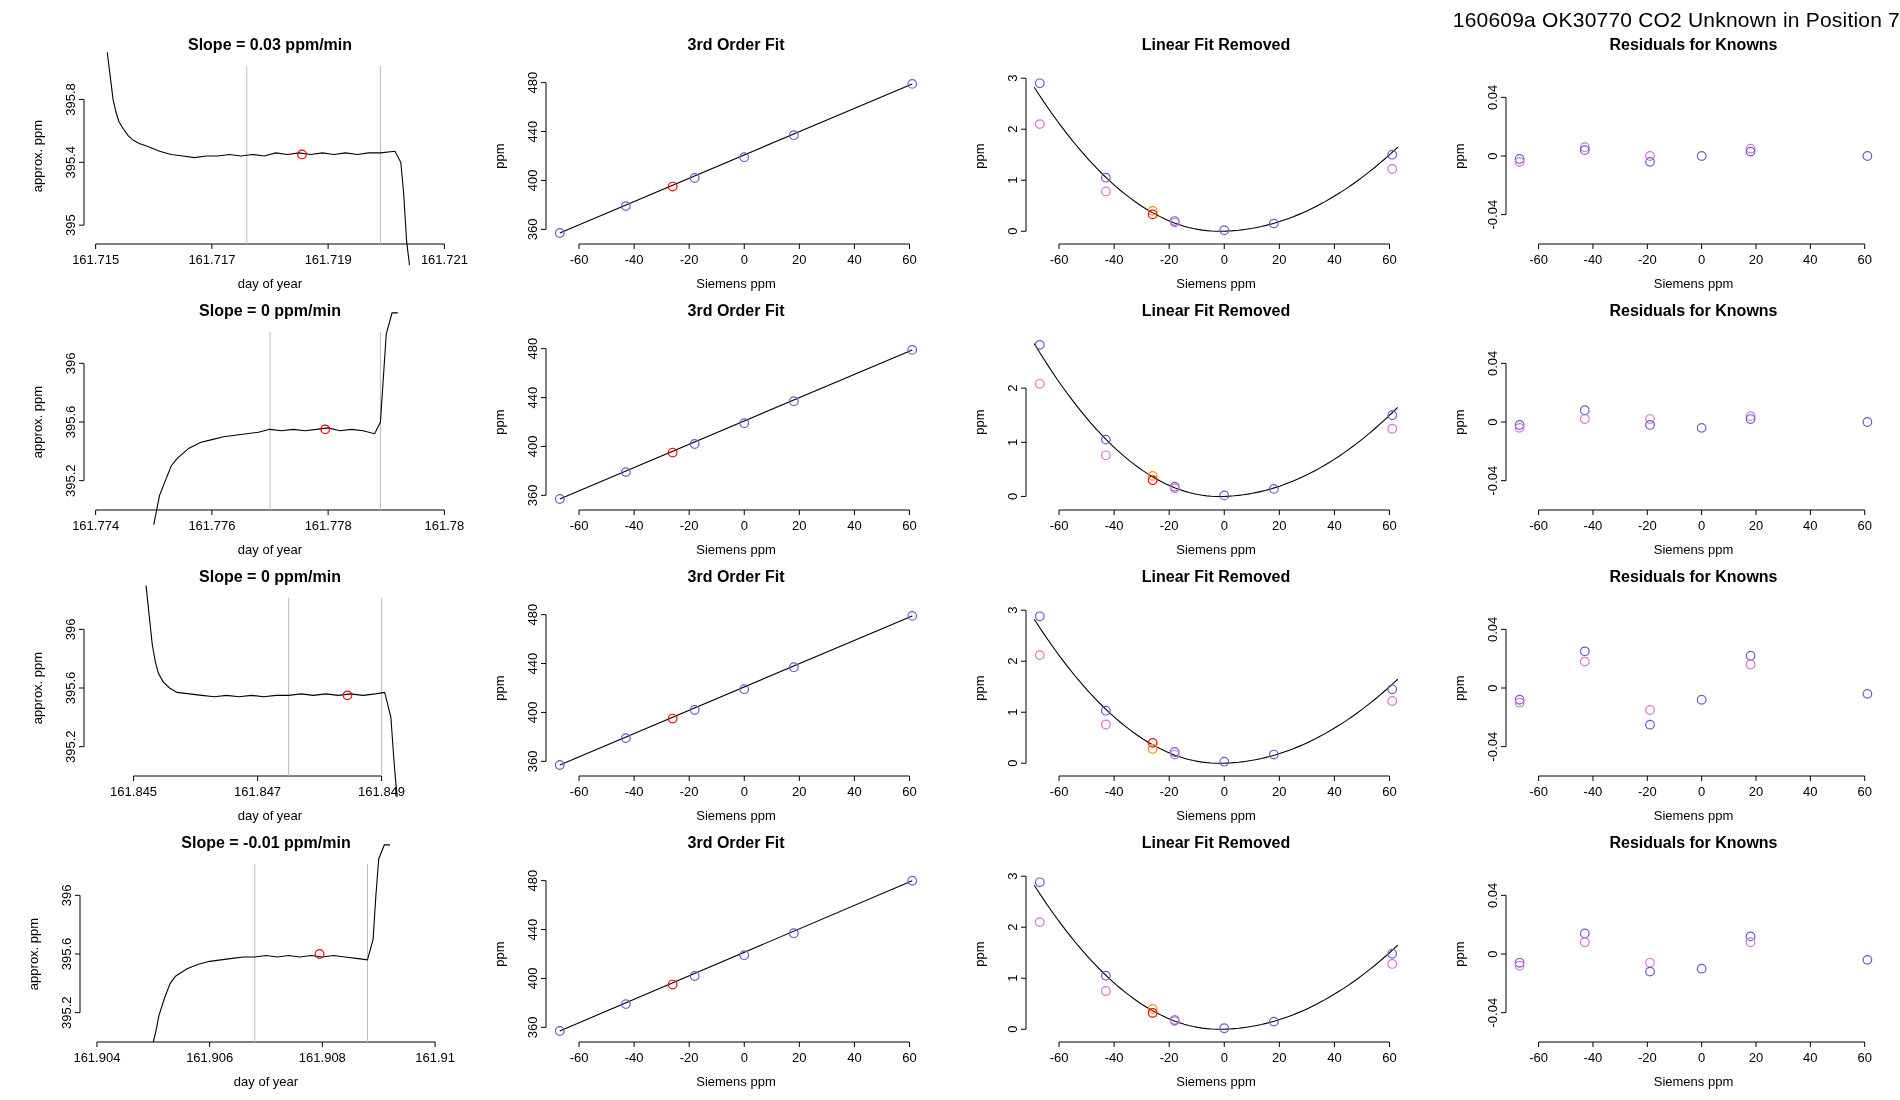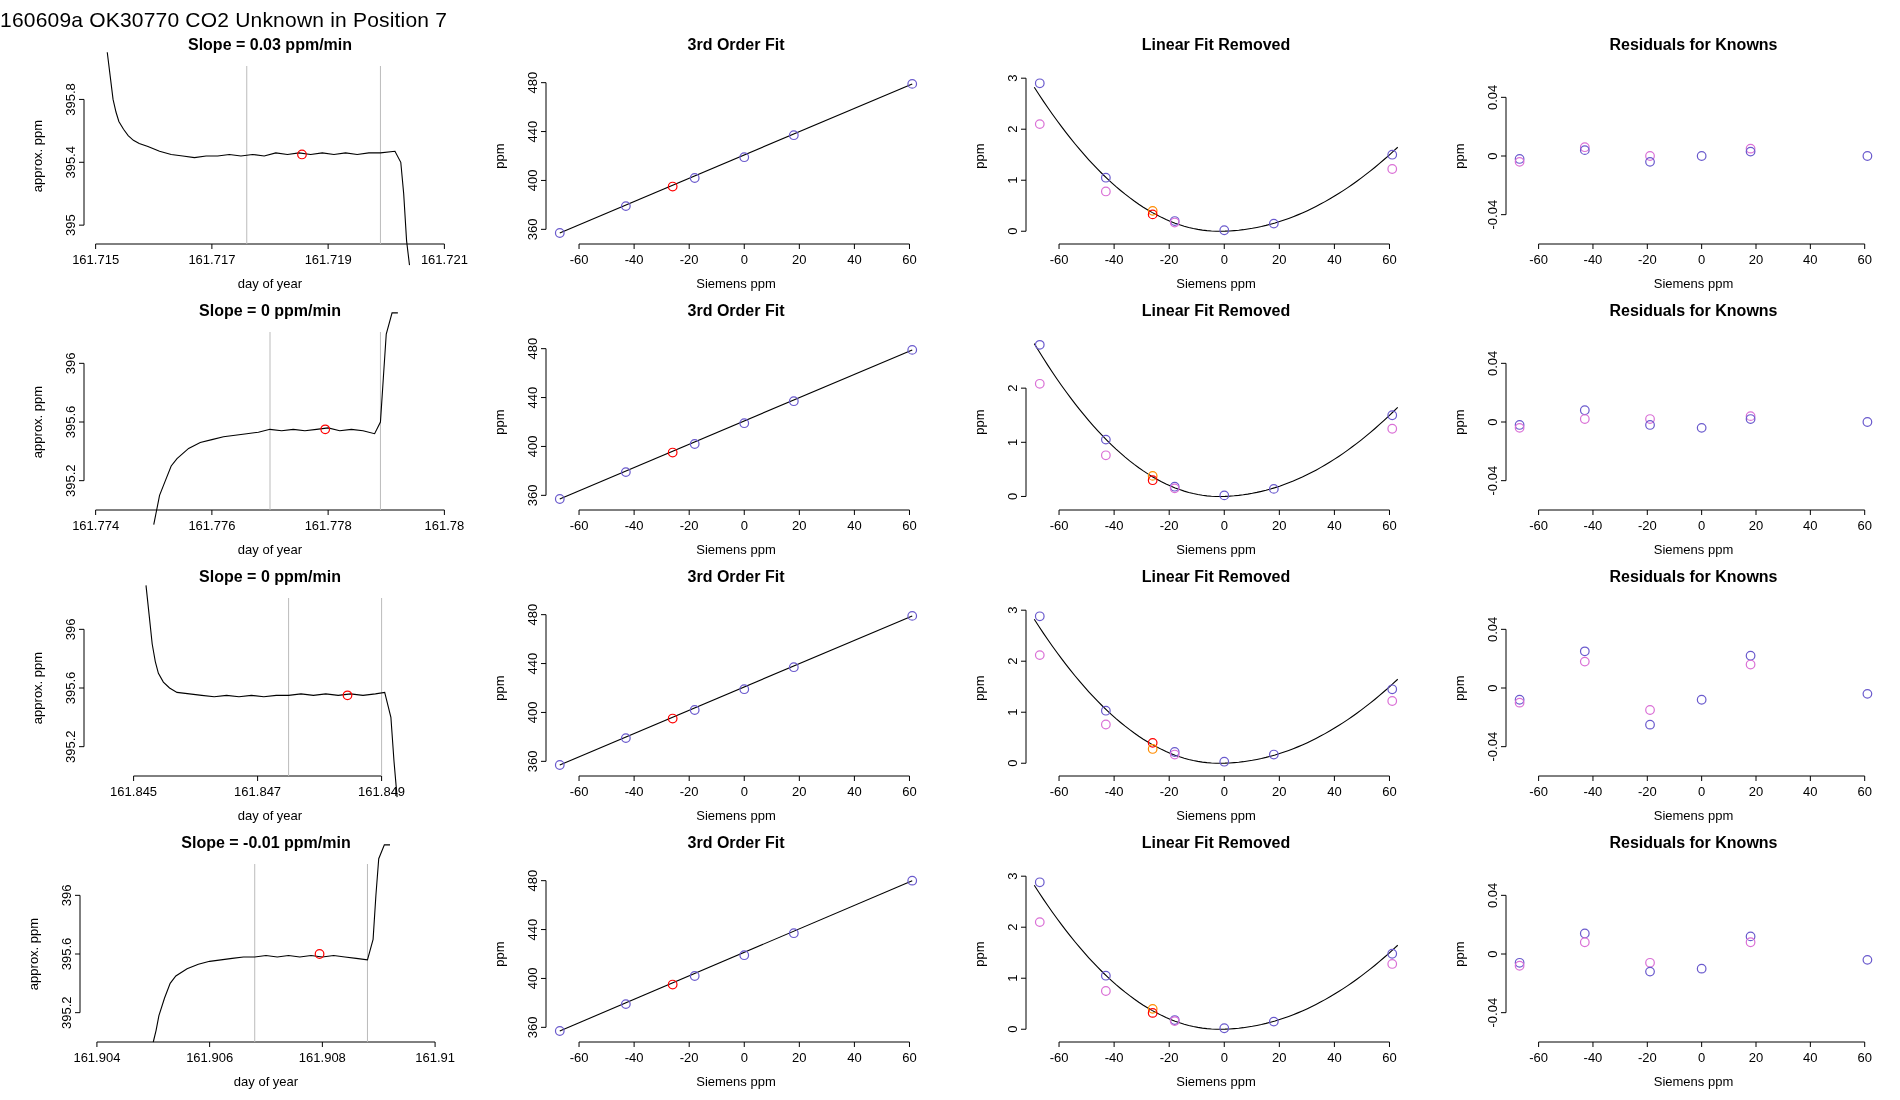--- a/index.html
+++ b/index.html
@@ -1,19 +1,19 @@
 <!DOCTYPE html>
 <html><head>
 <meta charset="utf-8">
 <style>
   html,body{margin:0;padding:0;background:#ffffff;}
   body{width:1900px;height:1100px;font-family:"Liberation Sans",sans-serif;color:#000;}
   .page{position:relative;width:1900px;height:1100px;}
   .maintitle{
-    position:absolute;top:8px;left:0;width:1900px;text-align:left;
+    position:absolute;top:8px;left:0;width:1900px;text-align:right;
     font-size:21px;font-family:"Liberation Sans",sans-serif;font-weight:400;letter-spacing:0.2px;
   }
   .grid{position:absolute;top:34px;left:0;width:1900px;height:1066px;}
   .row{position:relative;height:266px;width:1900px;}
   .cell{position:absolute;top:0;height:266px;}
   svg{display:block;}
   text{font-family:"Liberation Sans",sans-serif;}
 </style>
 </head>
 <body>

